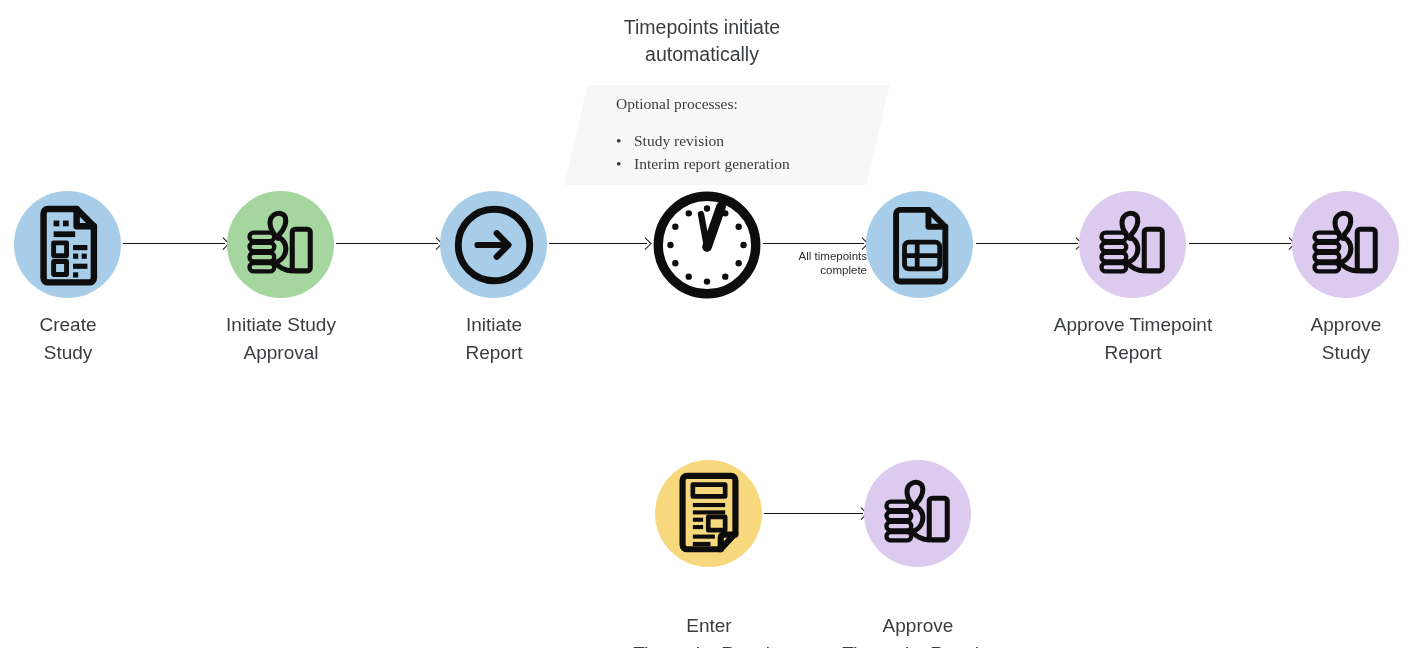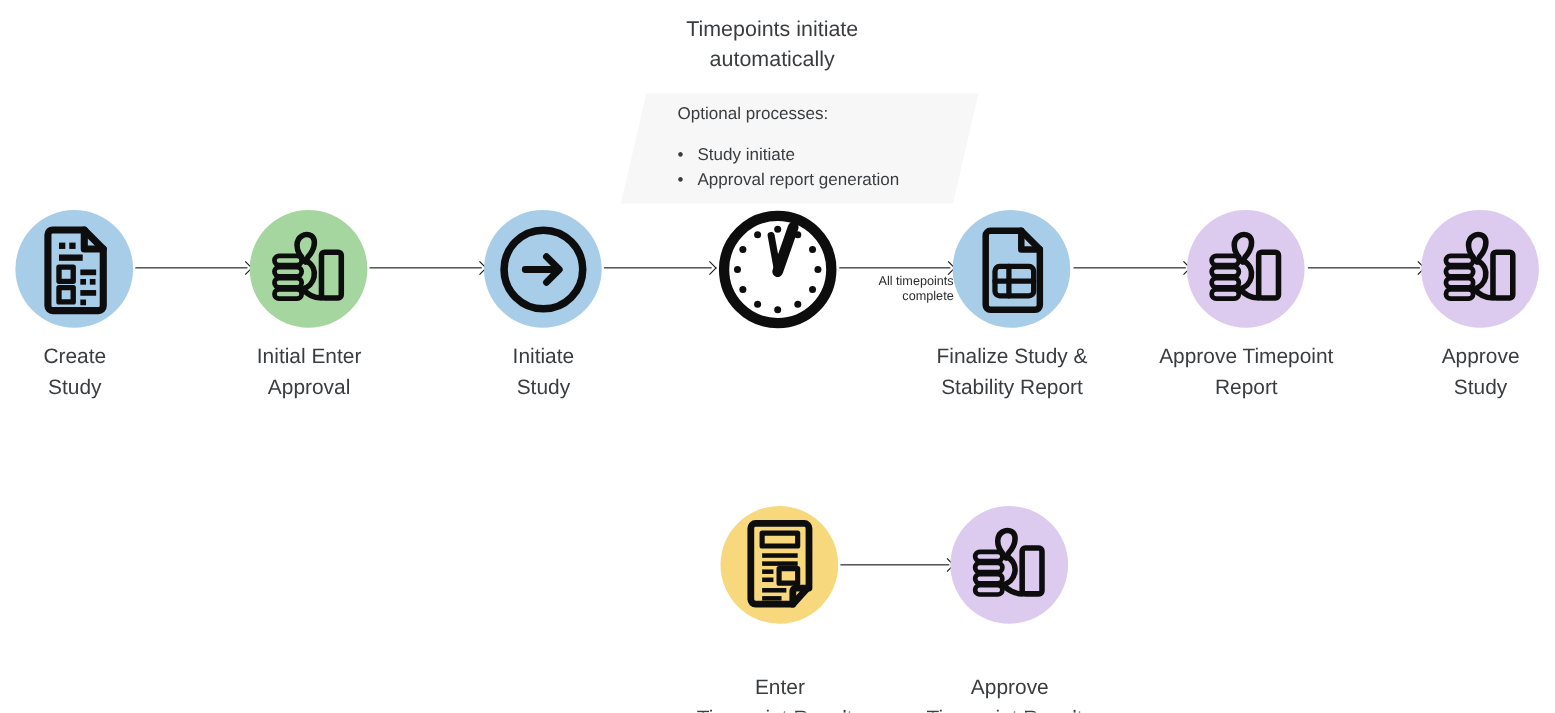--- a/index.html
+++ b/index.html
@@ -8,21 +8,21 @@
     font-family:"Liberation Sans", sans-serif;color:#3a3d40;overflow:hidden;
   }
   .diagram-title{
     position:absolute;left:552px;top:14px;width:300px;text-align:center;
     font-size:19.5px;line-height:27px;white-space:pre-line;color:#3a3d40;
   }
   .optional-panel{
     position:absolute;left:576px;top:85px;width:302px;height:100px;
     background:#f7f7f7;transform:skewX(-13deg);
   }
-  .optional-content{position:absolute;left:616px;top:94px;width:260px;}
+  .optional-content{position:absolute;left:616px;top:94px;width:260px;font-family:Liberation Serif, serif;}
   .optional-heading{font-size:15.5px;line-height:20px;}
   .optional-list{margin-top:15px;}
   .bullet-item{display:flex;font-size:15.5px;line-height:23px;}
   .bullet-dot{width:18px;flex:0 0 18px;}
   .circle{
     position:absolute;width:107px;height:107px;border-radius:50%;
     display:flex;align-items:center;justify-content:center;
   }
   .node-label{
     position:absolute;top:311px;width:200px;text-align:center;
@@ -50,25 +50,25 @@
 
   <div class="diagram-title">Timepoints initiate
 automatically</div>
 
   <div class="optional-panel"></div>
   <div class="optional-content">
     <div class="optional-heading">Optional processes:</div>
     <div class="optional-list">
       <div class="bullet-item">
         <span class="bullet-dot">•</span>
-        <span>Study initiate</span>
+        <span>Study revision</span>
       </div>
       <div class="bullet-item">
         <span class="bullet-dot">•</span>
-        <span>Approval report generation</span>
+        <span>Interim report generation</span>
       </div>
     </div>
   </div>
 
   <div class="arrow" style="left:123px;top:243px;width:102px"></div>
   <div class="arrow" style="left:336px;top:243px;width:102px"></div>
   <div class="arrow" style="left:549px;top:243px;width:98px"></div>
   <div class="arrow" style="left:763px;top:243px;width:101px"></div>
   <div class="arrow" style="left:976px;top:243px;width:102px"></div>
   <div class="arrow" style="left:1189px;top:243px;width:102px"></div>
@@ -98,32 +98,32 @@
     <svg class="icon" width="72" height="72" viewBox="0 0 64 64">
       <rect x="42" y="18" width="16" height="37" rx="2.5" stroke-width="4.5"></rect>
       <rect x="4" y="21" width="22" height="7.5" rx="3.7" stroke-width="3.8"></rect>
       <rect x="4" y="30" width="22" height="7.5" rx="3.7" stroke-width="3.8"></rect>
       <rect x="4" y="39" width="22" height="7.5" rx="3.7" stroke-width="3.8"></rect>
       <rect x="4" y="48" width="22" height="7.5" rx="3.7" stroke-width="3.8"></rect>
       <path d="M26 22 C 21 16 21 8 26 5 C 30 2.5 35 4 36 8 C 37 13 35 17.5 31 22 L 29 26" stroke-width="4.5"></path>
       <path d="M30 25 C 35 28 37 33 36 38 C 35 43 31 46.5 27 47.5 C 30 52 36 55 42 55" stroke-width="4.5"></path>
     </svg>
   </div>
-  <div class="node-label" style="left:181px">Initial Enter
+  <div class="node-label" style="left:181px">Initiate Study
 Approval</div>
 
   <div class="circle" style="left: 440px; top: 191px; background-color: rgb(168, 205, 233);">
     <svg class="icon" width="88" height="88" viewBox="0 0 64 64">
       <circle cx="32" cy="32" r="26" stroke-width="5"></circle>
       <path d="M20 32 h21" stroke-width="4.5"></path>
       <path d="M34 23.5 l8.5 8.5 -8.5 8.5" stroke-width="4.5"></path>
     </svg>
   </div>
   <div class="node-label" style="left:394px">Initiate
-Study</div>
+Report</div>
 
   <svg class="icon clock-svg" width="120" height="120" viewBox="0 0 64 64">
     <circle cx="32" cy="32" r="26" stroke-width="5"></circle>
     <circle class="fill" cx="32" cy="12.5" r="1.7"></circle>
     <circle class="fill" cx="41.75" cy="15.11" r="1.7"></circle>
     <circle class="fill" cx="48.89" cy="22.25" r="1.7"></circle>
     <circle class="fill" cx="51.5" cy="32" r="1.7"></circle>
     <circle class="fill" cx="48.89" cy="41.75" r="1.7"></circle>
     <circle class="fill" cx="41.75" cy="48.89" r="1.7"></circle>
     <circle class="fill" cx="32" cy="51.5" r="1.7"></circle>
@@ -138,22 +138,20 @@
 
   <div class="circle" style="left: 866px; top: 191px; background-color: rgb(168, 205, 233);">
     <svg class="icon" width="90" height="90" viewBox="0 0 64 64">
       <path d="M15 10 a3 3 0 0 1 3 -3 h20 l12 12 v36 a3 3 0 0 1 -3 3 H18 a3 3 0 0 1 -3 -3 Z" stroke-width="4.2"></path>
       <path d="M38 7 v12 h12" stroke-width="4.2"></path>
       <rect x="21" y="30" width="25" height="19" rx="3" stroke-width="3.4"></rect>
       <path d="M21 39.5 h25" stroke-width="3.4"></path>
       <path d="M30 30 v19" stroke-width="3.4"></path>
     </svg>
   </div>
-  <div class="node-label" style="left:820px">Finalize Study &amp;
-Stability Report</div>
 
   <div class="circle" style="left: 1079px; top: 191px; background-color: rgb(221, 202, 239);">
     <svg class="icon" width="72" height="72" viewBox="0 0 64 64">
       <rect x="42" y="18" width="16" height="37" rx="2.5" stroke-width="4.5"></rect>
       <rect x="4" y="21" width="22" height="7.5" rx="3.7" stroke-width="3.8"></rect>
       <rect x="4" y="30" width="22" height="7.5" rx="3.7" stroke-width="3.8"></rect>
       <rect x="4" y="39" width="22" height="7.5" rx="3.7" stroke-width="3.8"></rect>
       <rect x="4" y="48" width="22" height="7.5" rx="3.7" stroke-width="3.8"></rect>
       <path d="M26 22 C 21 16 21 8 26 5 C 30 2.5 35 4 36 8 C 37 13 35 17.5 31 22 L 29 26" stroke-width="4.5"></path>
       <path d="M30 25 C 35 28 37 33 36 38 C 35 43 31 46.5 27 47.5 C 30 52 36 55 42 55" stroke-width="4.5"></path>

